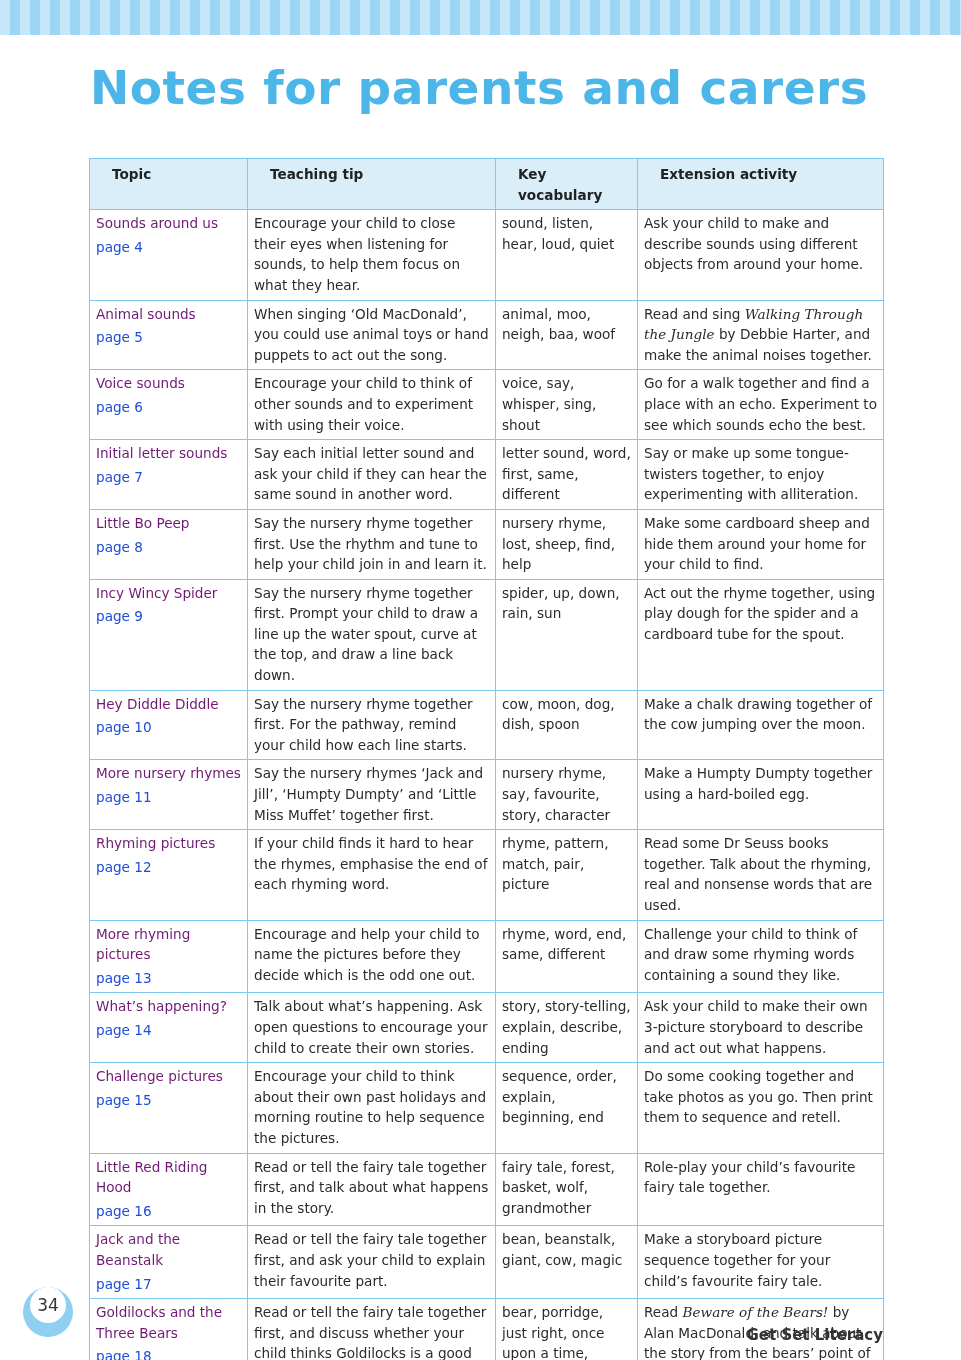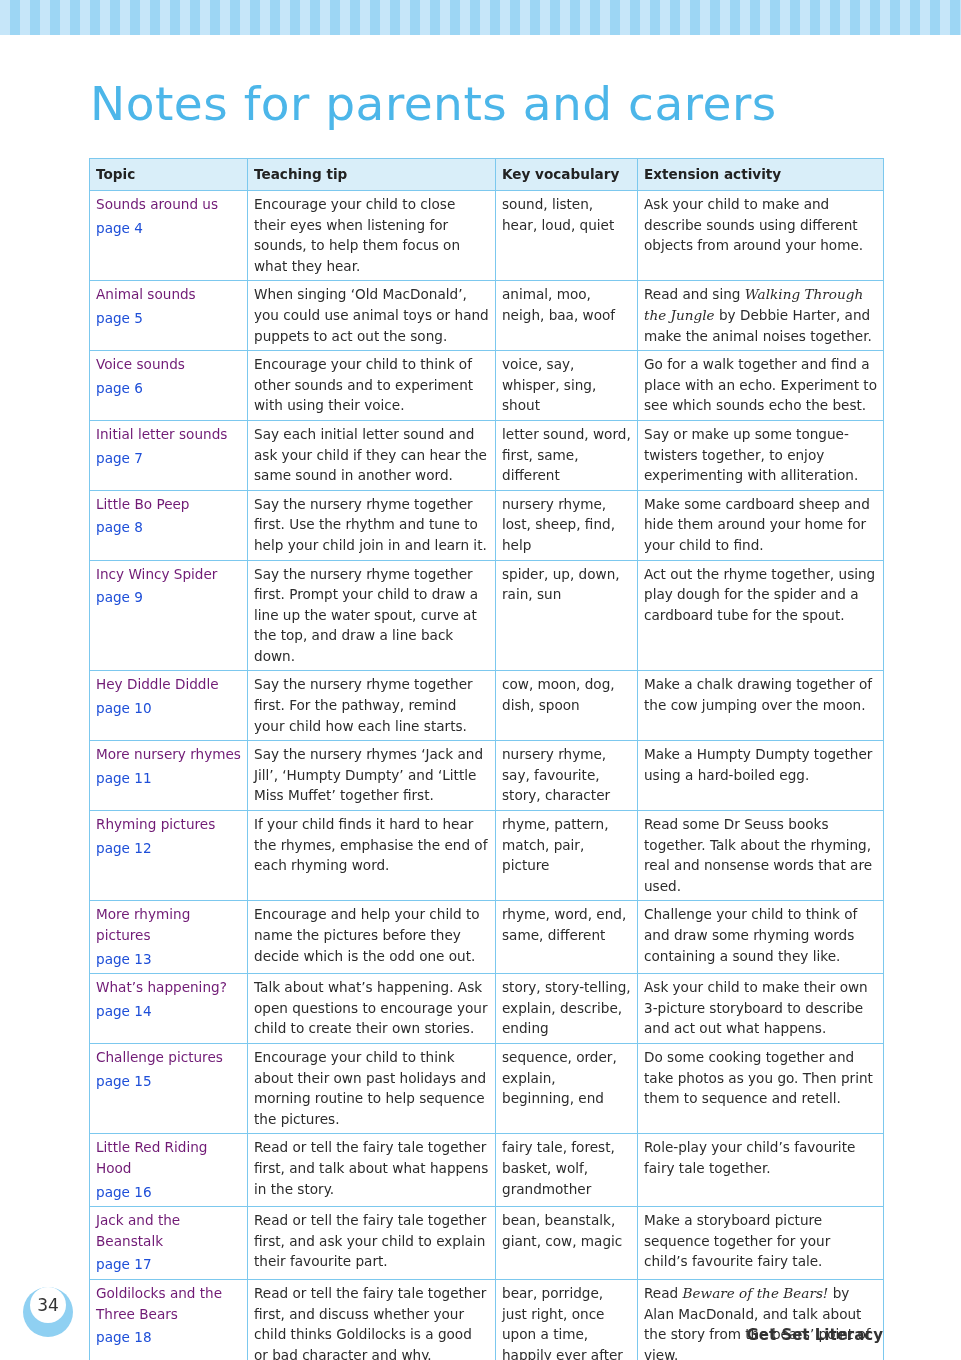--- a/index.html
+++ b/index.html
@@ -7,35 +7,35 @@
     width: 961px; height: 1360px; position: relative; overflow: hidden;
     background: #ffffff;
     font-family: "DejaVu Sans", sans-serif;
     color: #2b2b2b;
   }
   .stripes {
     position: absolute; left: 0; top: 0; width: 961px; height: 35px;
     background: repeating-linear-gradient(90deg, #c6e6f9 0px, #c6e6f9 10px, #9dd6f4 10px, #9dd6f4 20px);
   }
   .title {
-    position: absolute; left: 90px; top: 76px;
-    font-family: "DejaVu Sans", sans-serif; font-weight: normal;
+    position: absolute; left: 90px; top: 60px;
+    font-family: "DejaVu Sans", sans-serif; font-weight: bold;
     font-size: 47px; color: #4cb6e9; letter-spacing: 0.5px; margin: 0;
   }
   table.notes {
     position: absolute; left: 89px; top: 158px; width: 794px;
     border-collapse: collapse; table-layout: fixed;
     font-size: 13.6px; line-height: 20.6px;
   }
   table.notes th, table.notes td {
     border: 1.5px solid #7cc8ee; vertical-align: top; padding: 3px 6px 4px 6px;
     text-align: left;
   }
   table.notes th {
-    background: #d9eef9; font-weight: bold; color: #222; padding: 5px 6px 4px 6px;
+    background: #d9eef9; font-weight: bold; color: #222; padding: 5px 6px 4px 22px;
     height: 22px;
   }
   col.c1 { width: 158px; } col.c2 { width: 248px; } col.c3 { width: 142px; } col.c4 { width: 246px; }
   .topic { color: #701a75; font-weight: normal; display: block; }
   .page { display: block; margin-top: 3px; color: #1d4ed8; }
   .footer-badge {
     position: absolute; left: 23px; top: 1287px; width: 50px; height: 50px;
     border-radius: 50%; background: #8fd0f2;
     display: flex; justify-content: center;
   }

